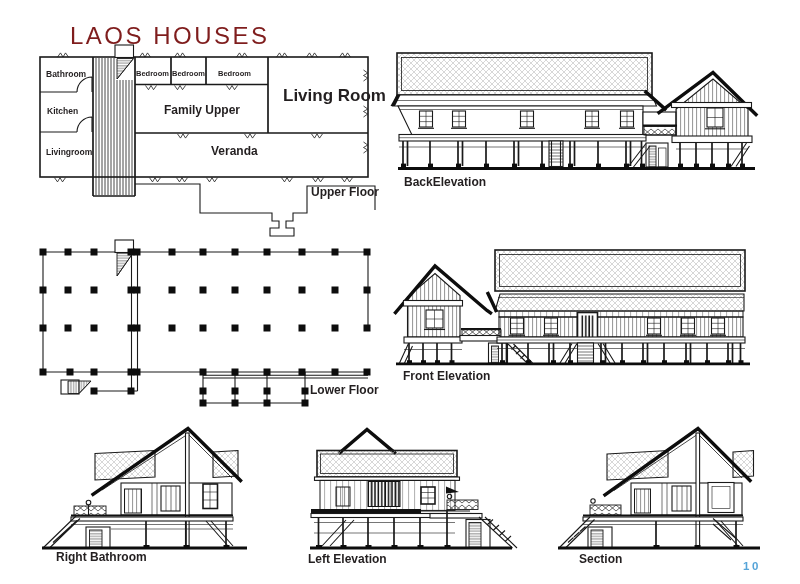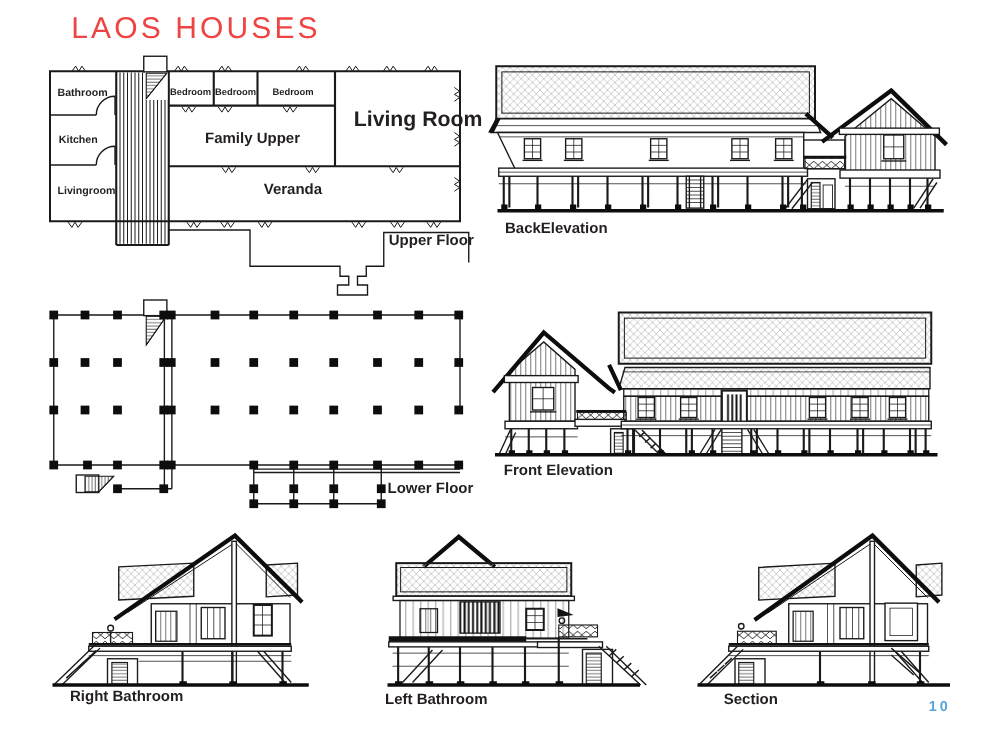--- a/index.html
+++ b/index.html
@@ -1,19 +1,19 @@
 <!DOCTYPE html>
 <html><head>
 <meta charset="utf-8">
 <style>
   html,body{margin:0;padding:0;background:#fff}
   .page{position:relative;width:800px;height:584px;background:#fff;overflow:hidden;
         font-family:"Liberation Sans",sans-serif;color:#231f20}
-  .title{position:absolute;left:57px;top:9px;margin:0;font-size:24px;font-weight:500;
-         letter-spacing:2.5px;color:#ef4444;white-space:nowrap}
+  .title{position:absolute;left:57px;top:9px;margin:13px;font-size:24px;font-weight:500;
+         letter-spacing:2.5px;color:#7f1d1d;white-space:nowrap}
   .art{position:absolute;left:0;top:0}
   .lbl{position:absolute;font-weight:700;color:#231f20;white-space:nowrap;line-height:1}
   .r-s{font-size:8.5px}
   .r-xs{font-size:7.5px}
   .r-m{font-size:12px}
   .r-l{font-size:17px}
   .cap{font-size:12px}
   .pagenum{position:absolute;left:743px;top:560px;font-size:11.5px;font-weight:700;
            letter-spacing:2.5px;color:#56a4d8}
   
@@ -458,17 +458,17 @@
   <span class="lbl r-xs" style="left:218px;top:70px">Bedroom</span>
   <span class="lbl r-m" style="left:164px;top:104px">Family Upper</span>
   <span class="lbl r-l" style="left:283px;top:87px">Living Room</span>
   <span class="lbl r-m" style="left:211px;top:145px">Veranda</span>
 
   <span class="lbl cap" style="left:311px;top:186px">Upper Floor</span>
   <span class="lbl cap" style="left:310px;top:384px">Lower Floor</span>
   <span class="lbl cap" style="left:404px;top:176px">BackElevation</span>
   <span class="lbl cap" style="left:403px;top:370px">Front Elevation</span>
   <span class="lbl cap" style="left:56px;top:551px">Right Bathroom</span>
-  <span class="lbl cap" style="left:308px;top:553px">Left Bathroom</span>
+  <span class="lbl cap" style="left:308px;top:553px">Left Elevation</span>
   <span class="lbl cap" style="left:579px;top:553px">Section</span>
 
   <span class="pagenum">10</span>
 </div>
 
 </body></html>

